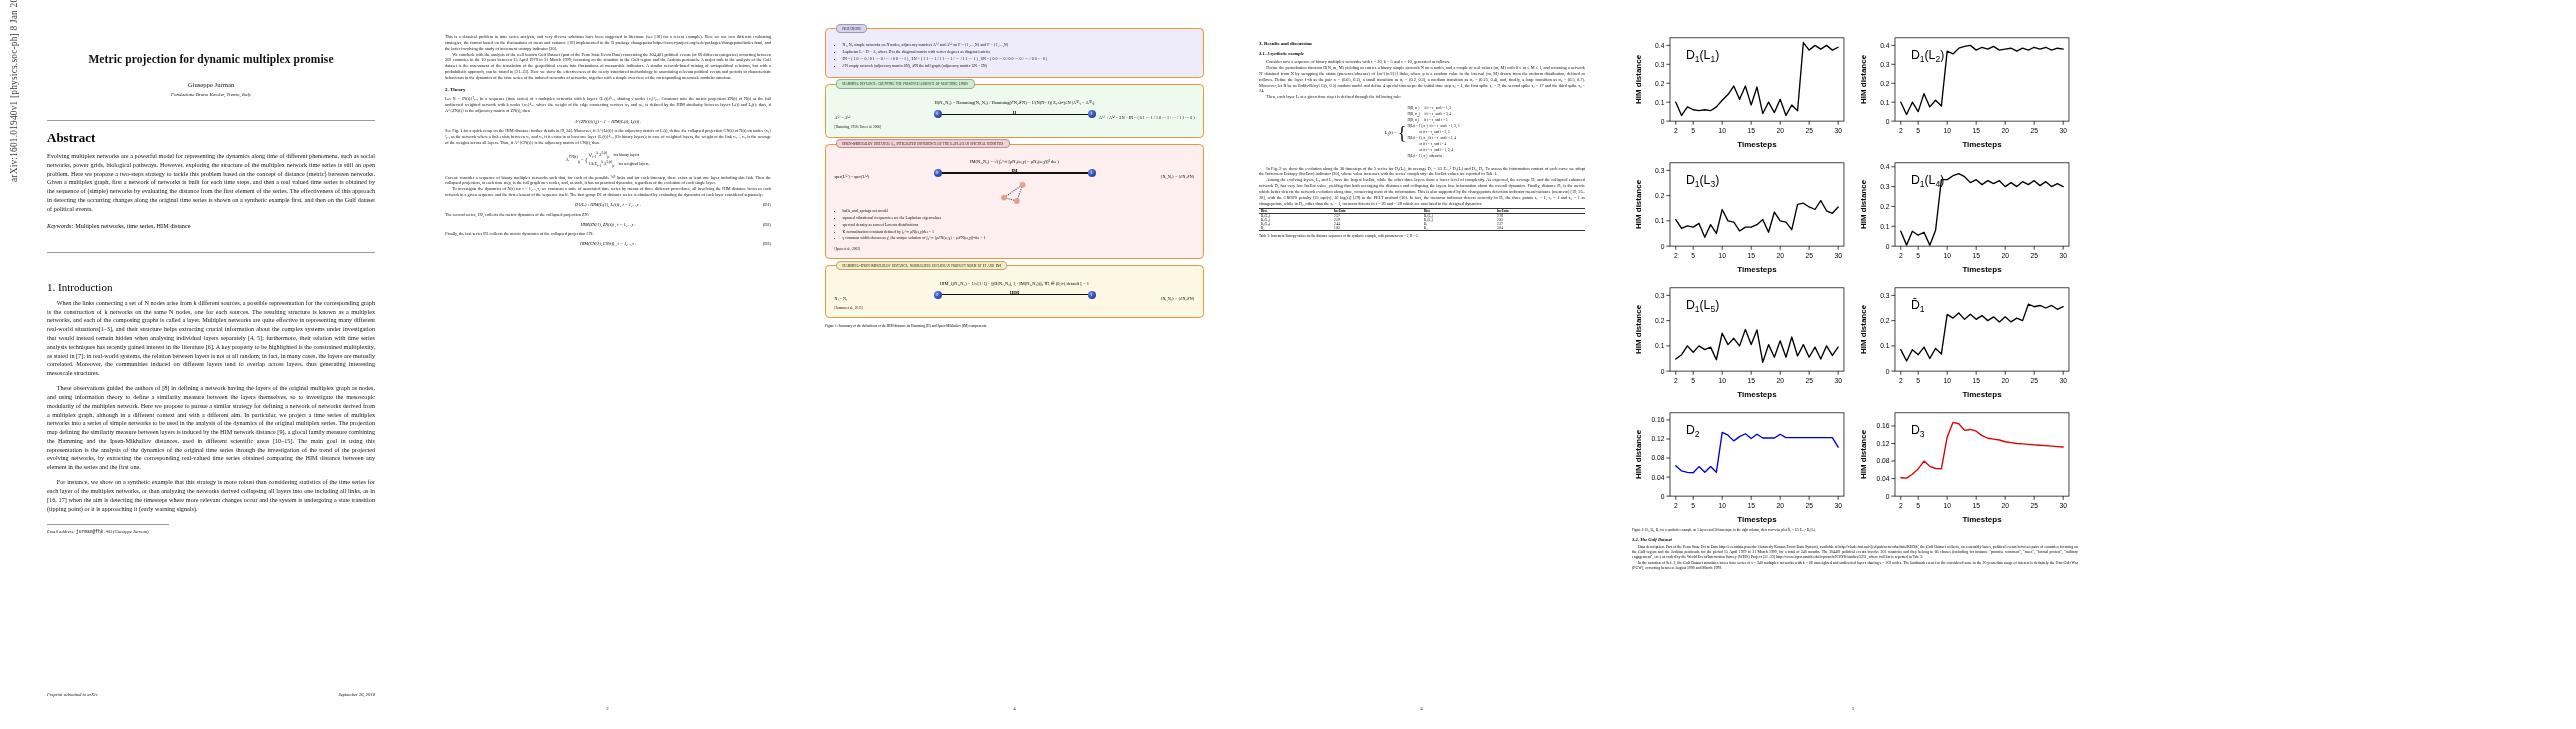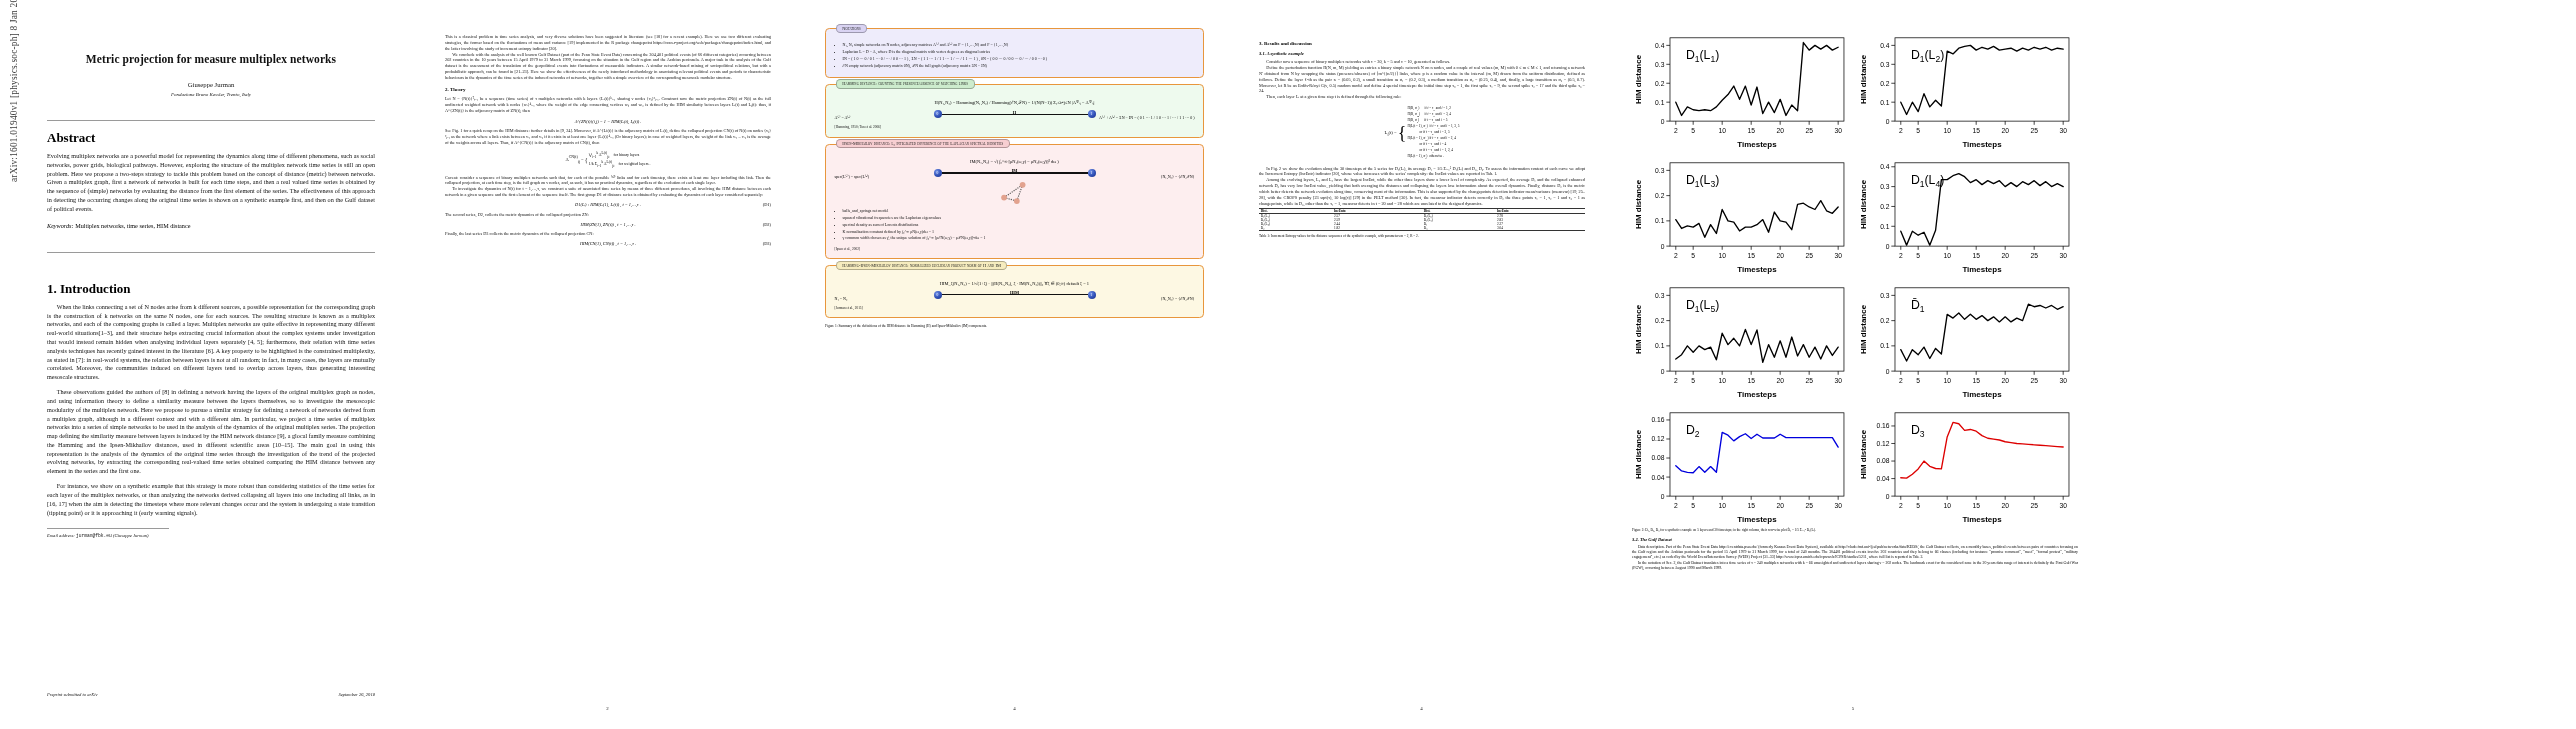--- a/index.html
+++ b/index.html
@@ -54,21 +54,21 @@
   .author { text-align: center; font-size: 6.7px; margin-top: 16px; color: #111; }
   .affil  { text-align: center; font-size: 5px; font-style: italic; margin-top: 4.3px; color: #111; }
   .rule { border: 0; border-top: 0.9px solid #9a9a9a; margin: 23px 0 0 0; }
   .rule.thin { border-top: 0.7px solid #9a9a9a; }
   .h-abstract { font-size: 13px; font-weight: bold; margin: 8.5px 0 4.9px 0; }
   .abs-p {
     font-size: 6.2px; line-height: 1.42; text-align: justify; color: #111;
   }
   .keywords { font-size: 6.2px; margin-top: 8px; }
   .keywords i { font-style: italic; }
-  .h-sec { font-size: 13px; font-weight: bold; margin: 28px 0 6px 0; }
+  .h-sec { font-size: 11px; font-weight: normal; margin: 28px 0 6px 0; }
   .p1 .para { font-size: 6.2px; line-height: 1.42; text-align: justify; text-indent: 9.7px; color:#111; }
   .p1 .para + .para { margin-top: 0; }
   .footnote-rule { border:0; border-top: 0.6px solid #9a9a9a; width: 122px; margin: 11px 0 3.6px 0;}
   .footnote { font-size: 4.6px; font-style: italic; color:#111; }
   .footnote .mono { font-family: "Liberation Mono", monospace; font-style: normal; }
   .footer-line {
     position: absolute; left: 47px; right: 38px; bottom: 32px;
     display: flex; justify-content: space-between;
     font-size: 4.6px; font-style: italic; color: #111;
   }
@@ -163,21 +163,21 @@
 </style>
 </head>
 <body>
 
 <div class="viewer">
 
   <section class="page p1">
     <div class="page-inner">
       <div class="arxiv-stamp">arXiv:1601.01940v1  [physics.soc-ph]  8 Jan 2016</div>
       <div class="body">
-        <h1 class="title">Metric projection for measure multiplex networks</h1>
+        <h1 class="title">Metric projection for dynamic multiplex promise</h1>
         <div class="author">Giuseppe Jurman</div>
         <div class="affil">Fondazione Bruno Kessler, Trento, Italy</div>
         <hr class="rule">
         <div class="h-abstract">Abstract</div>
         <p class="abs-p">Evolving multiplex networks are a powerful model for representing the dynamics along time of different phenomena, such as social networks, power grids, biological pathways. However, exploring the structure of the multiplex network time series is still an open problem. Here we propose a two-steps strategy to tackle this problem based on the concept of distance (metric) between networks. Given a multiplex graph, first a network of networks is built for each time steps, and then a real valued time series is obtained by the sequence of (simple) networks by evaluating the distance from the first element of the series. The effectiveness of this approach in detecting the occurring changes along the original time series is shown on a synthetic example first, and then on the Gulf dataset of political events.</p>
         <div class="keywords">
           <i>Keywords:</i>
           <span>Multiplex networks, time series, HIM distance</span>
         </div>
         <hr class="rule thin">

